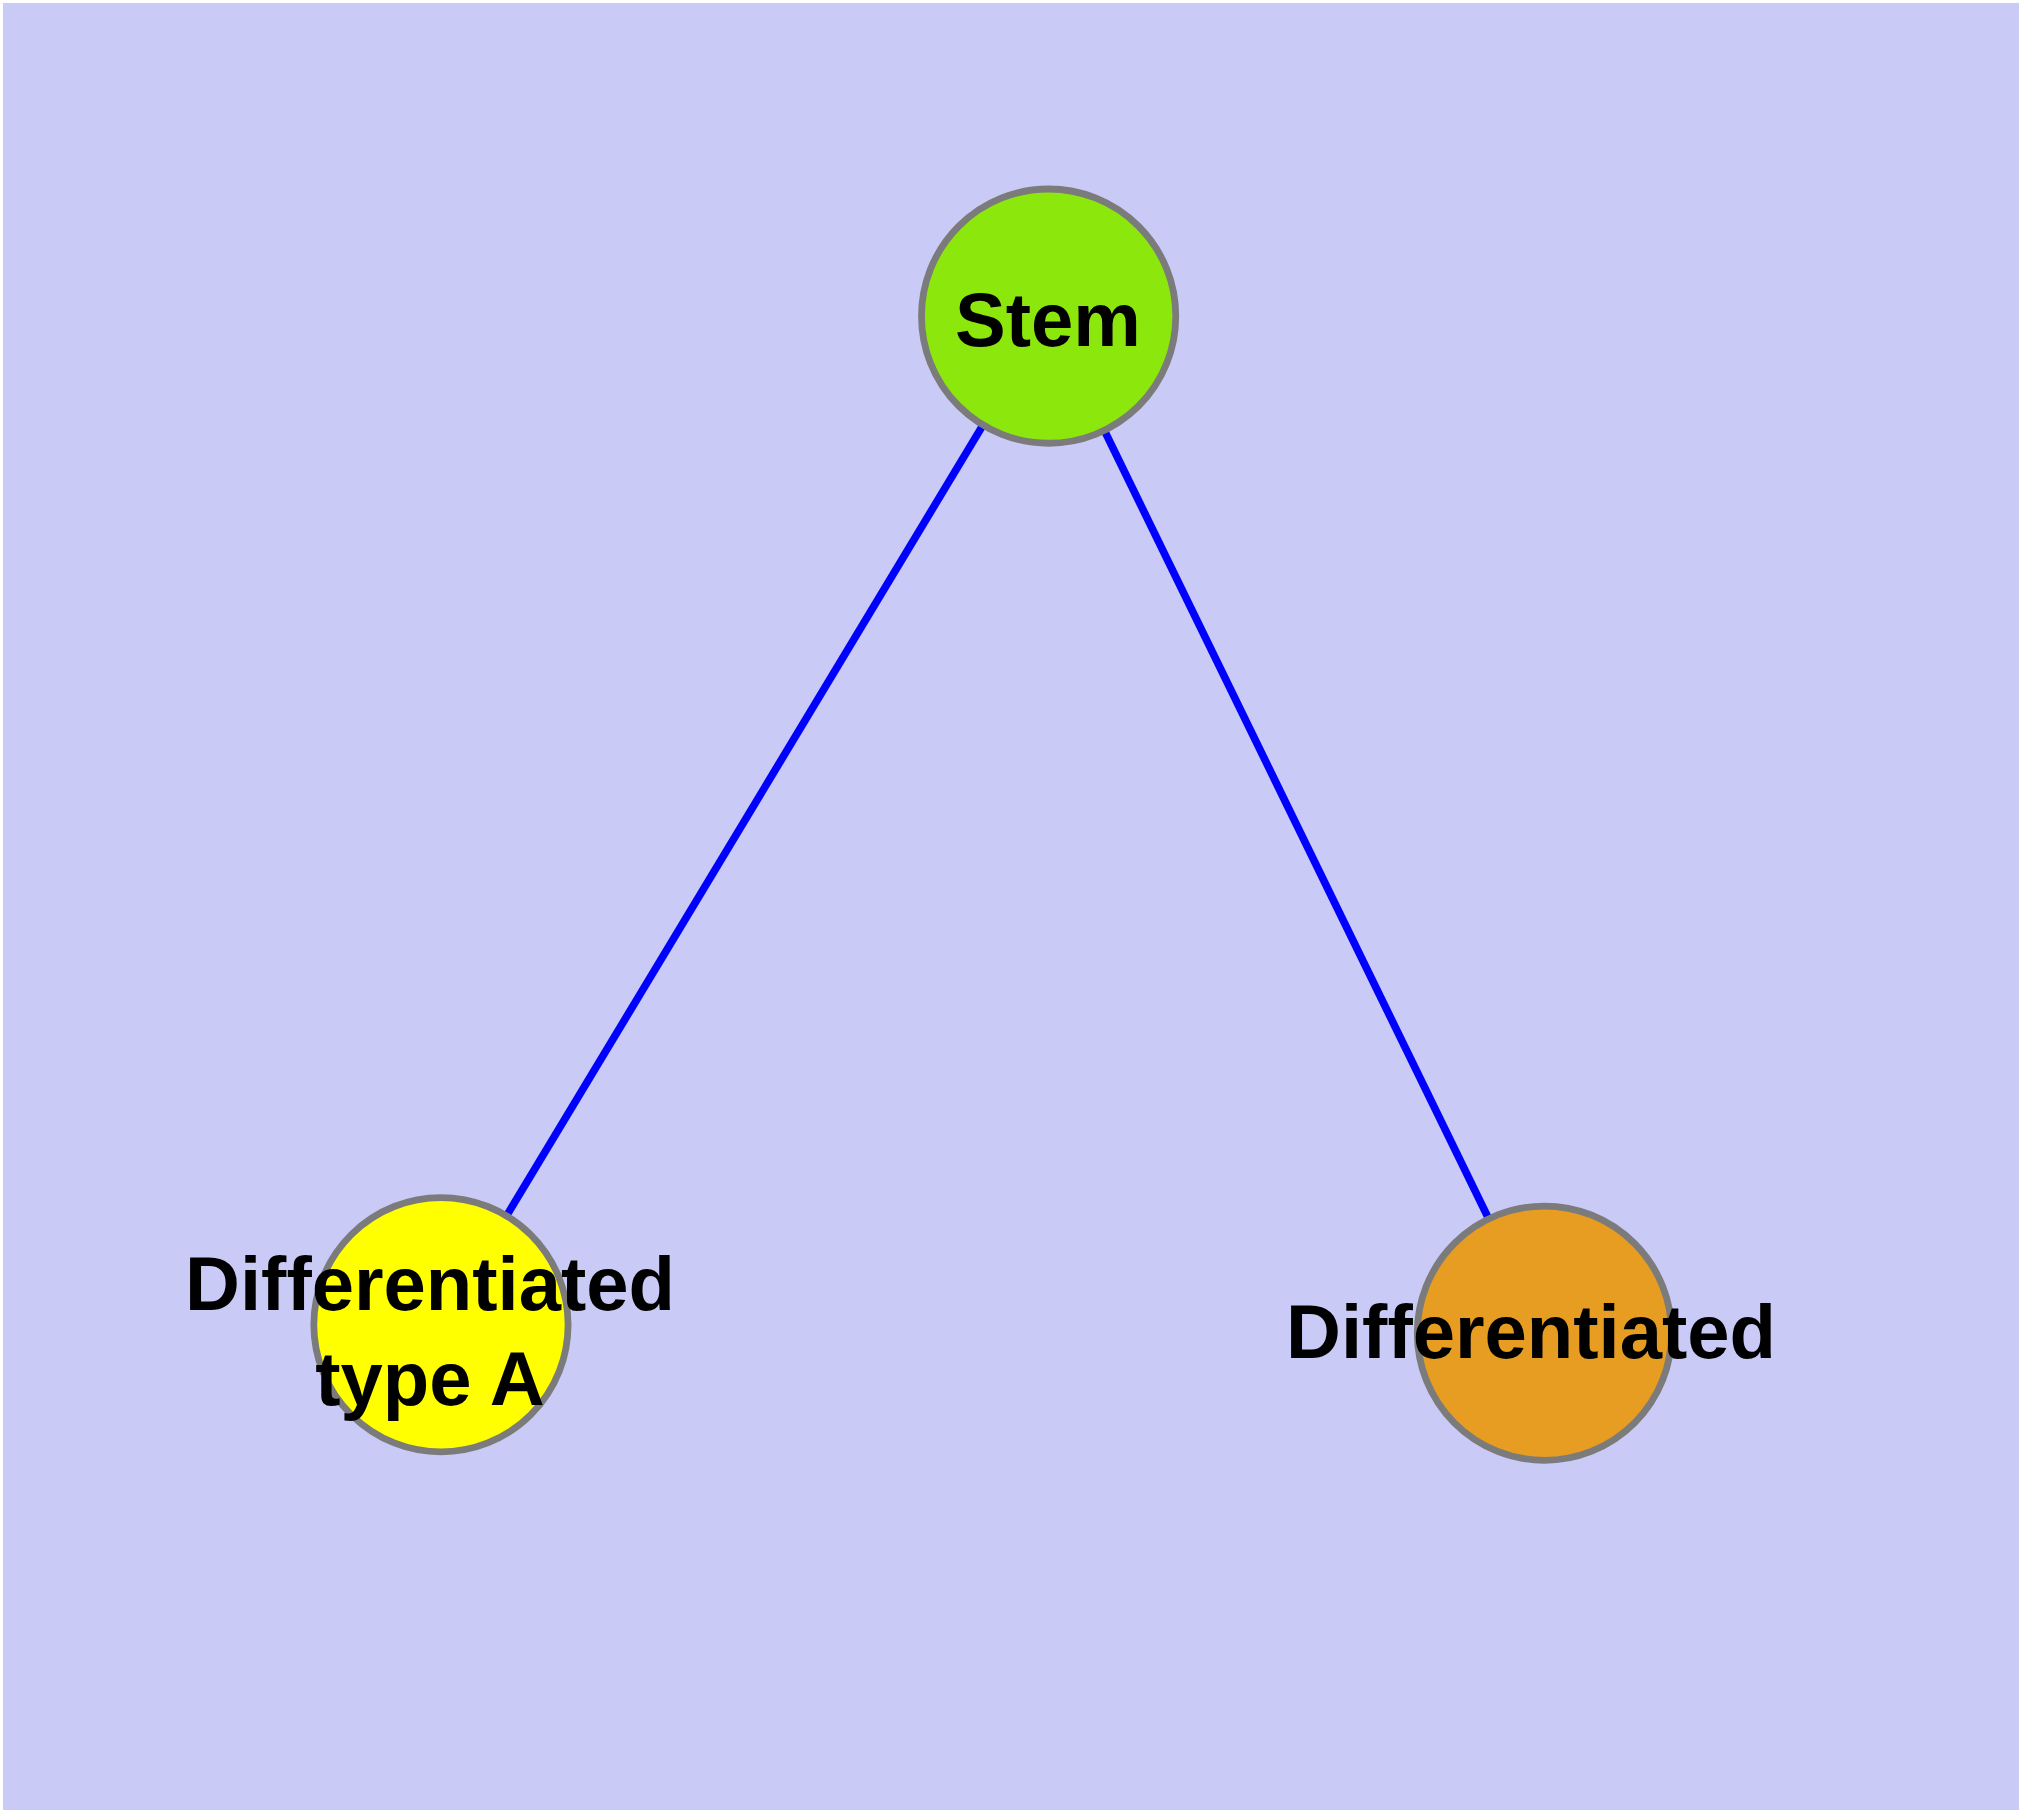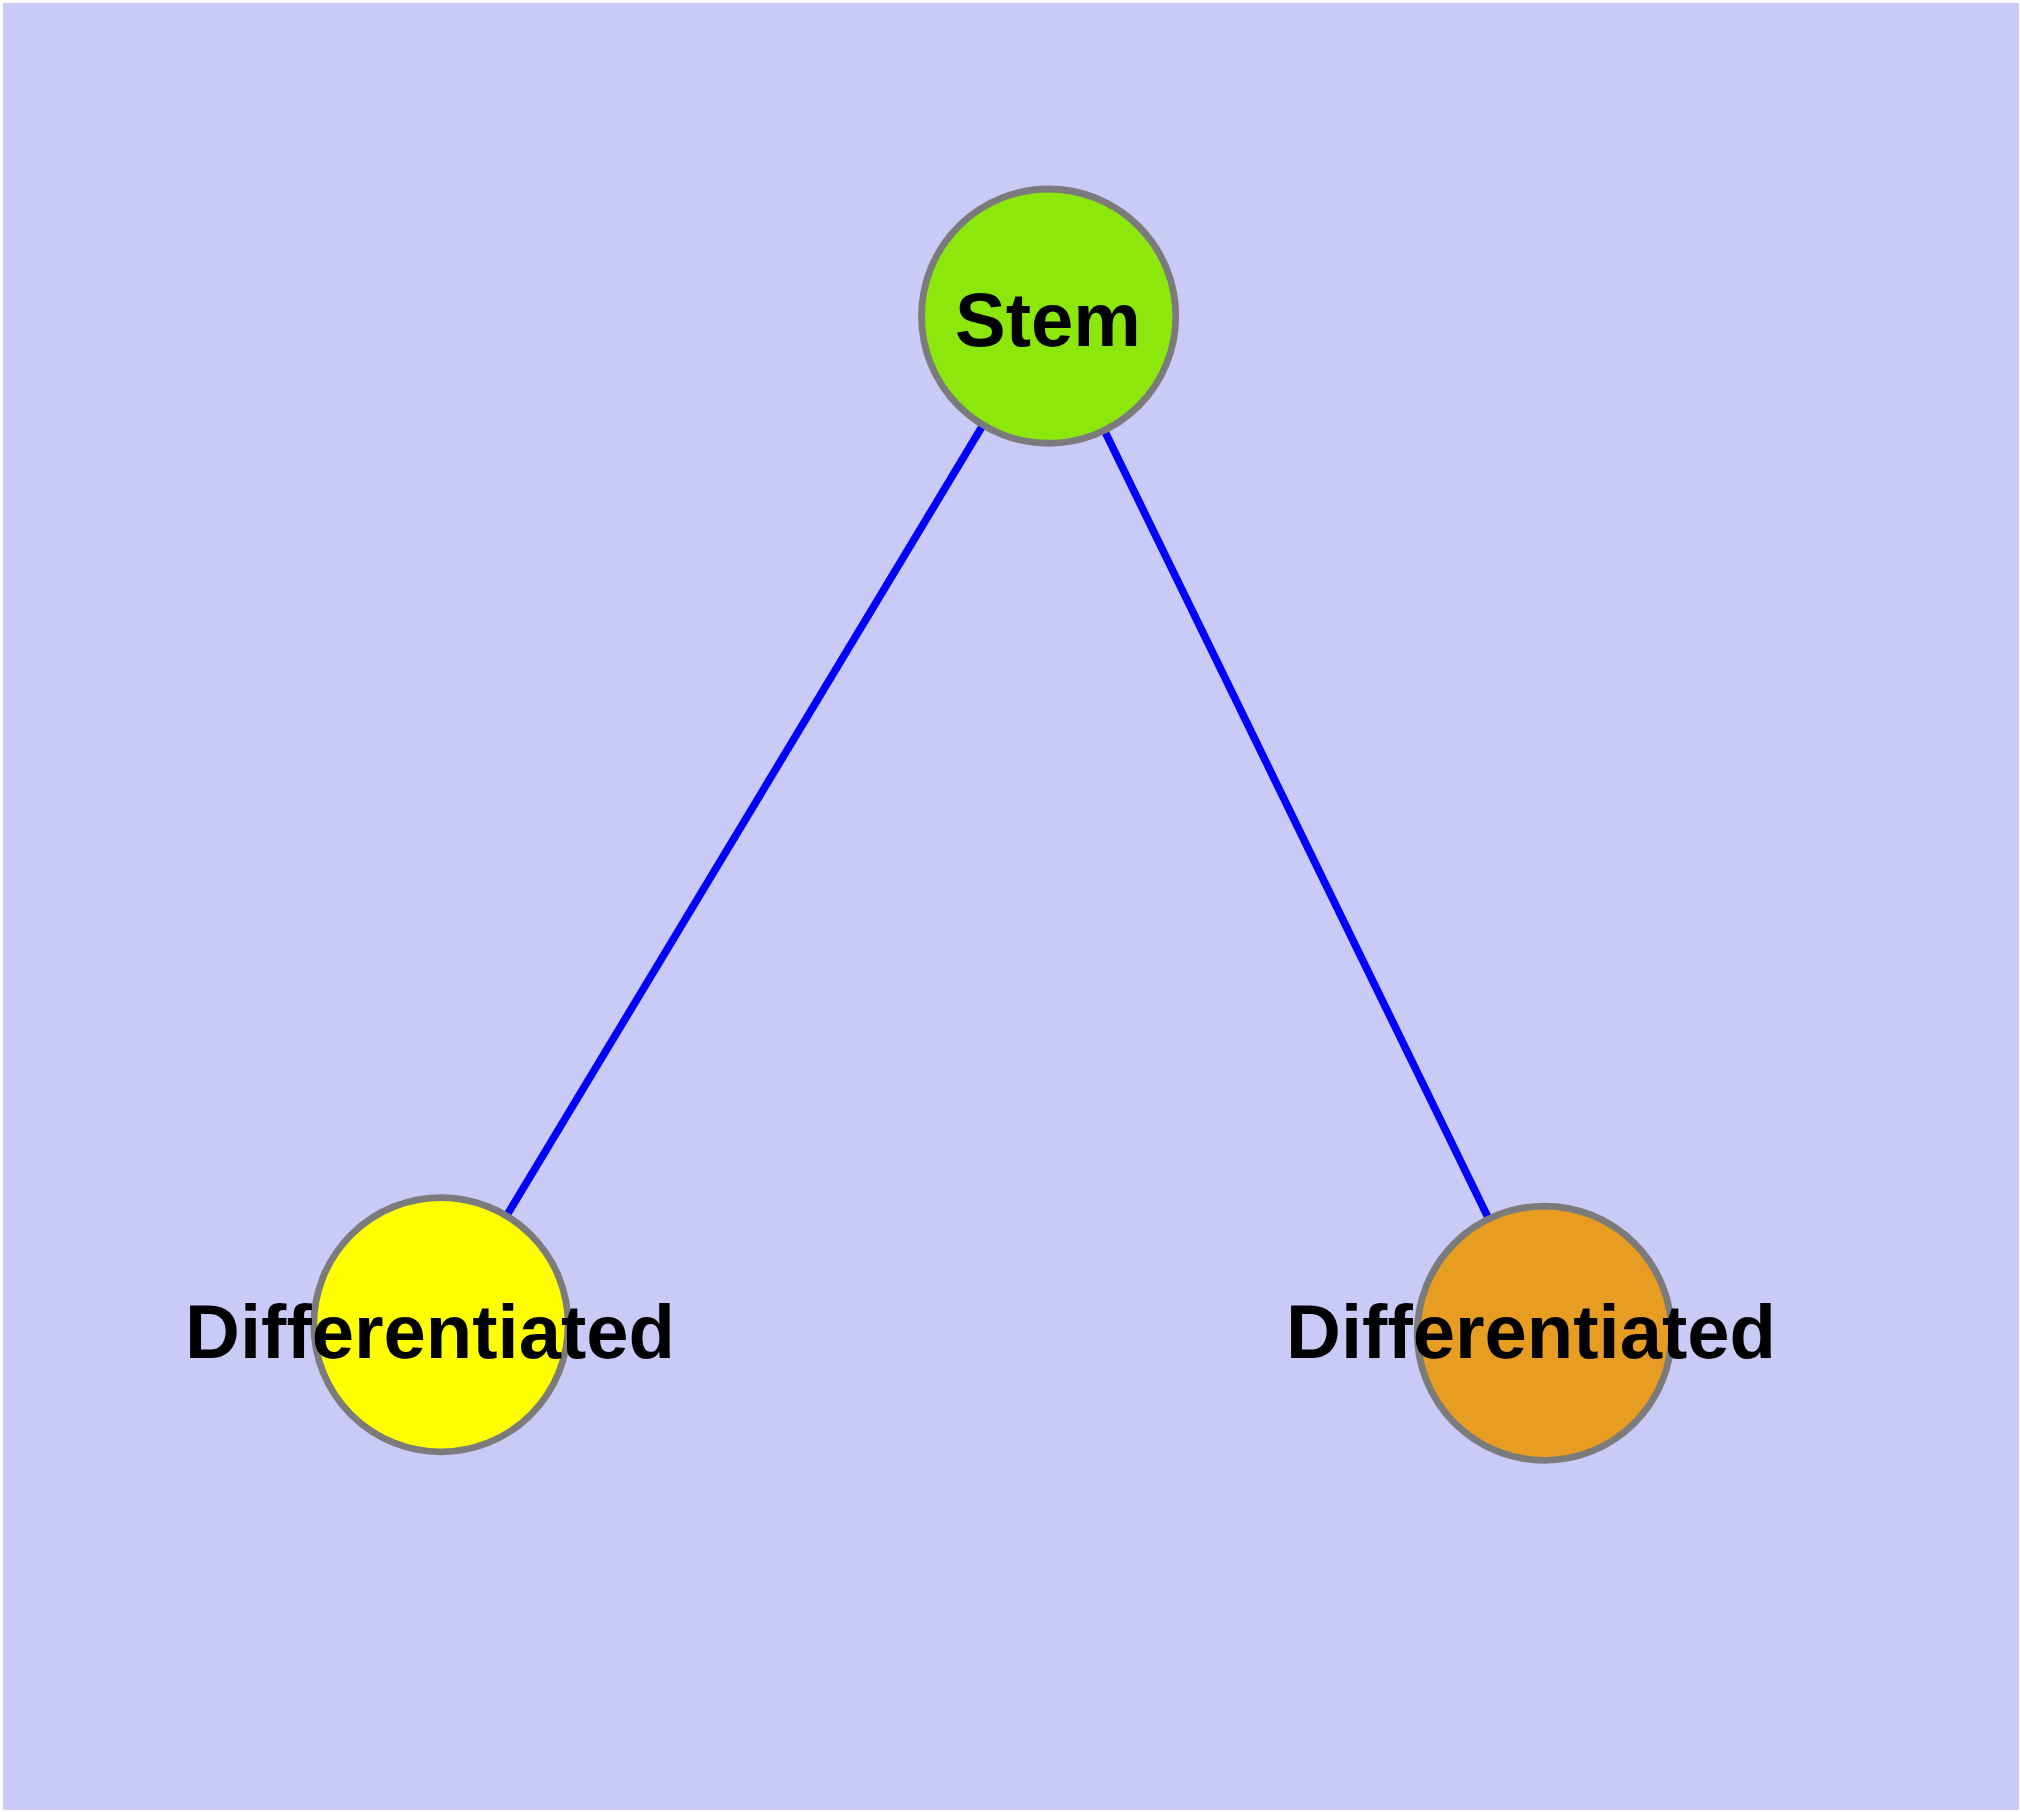--- a/index.html
+++ b/index.html
@@ -68,20 +68,21 @@
     <circle class="node-circle" cx="520" cy="1563" r="150" fill="#ffff00"></circle>
     <circle class="node-circle" cx="1822" cy="1573" r="150" fill="#e79c22"></circle>
   </svg>
 
   <div class="node-label" style="left:1048px; top:319px;">
     <span>Stem</span>
   </div>
 
   <div class="node-label" style="left:430px; top:1331px;">
     <span>Differentiated</span>
+    <span>type A</span>
   </div>
 
   <div class="node-label" style="left:1531px; top:1331px;">
     <span>Differentiated</span>
   </div>
 
 </div>
 
 
 </body></html>

